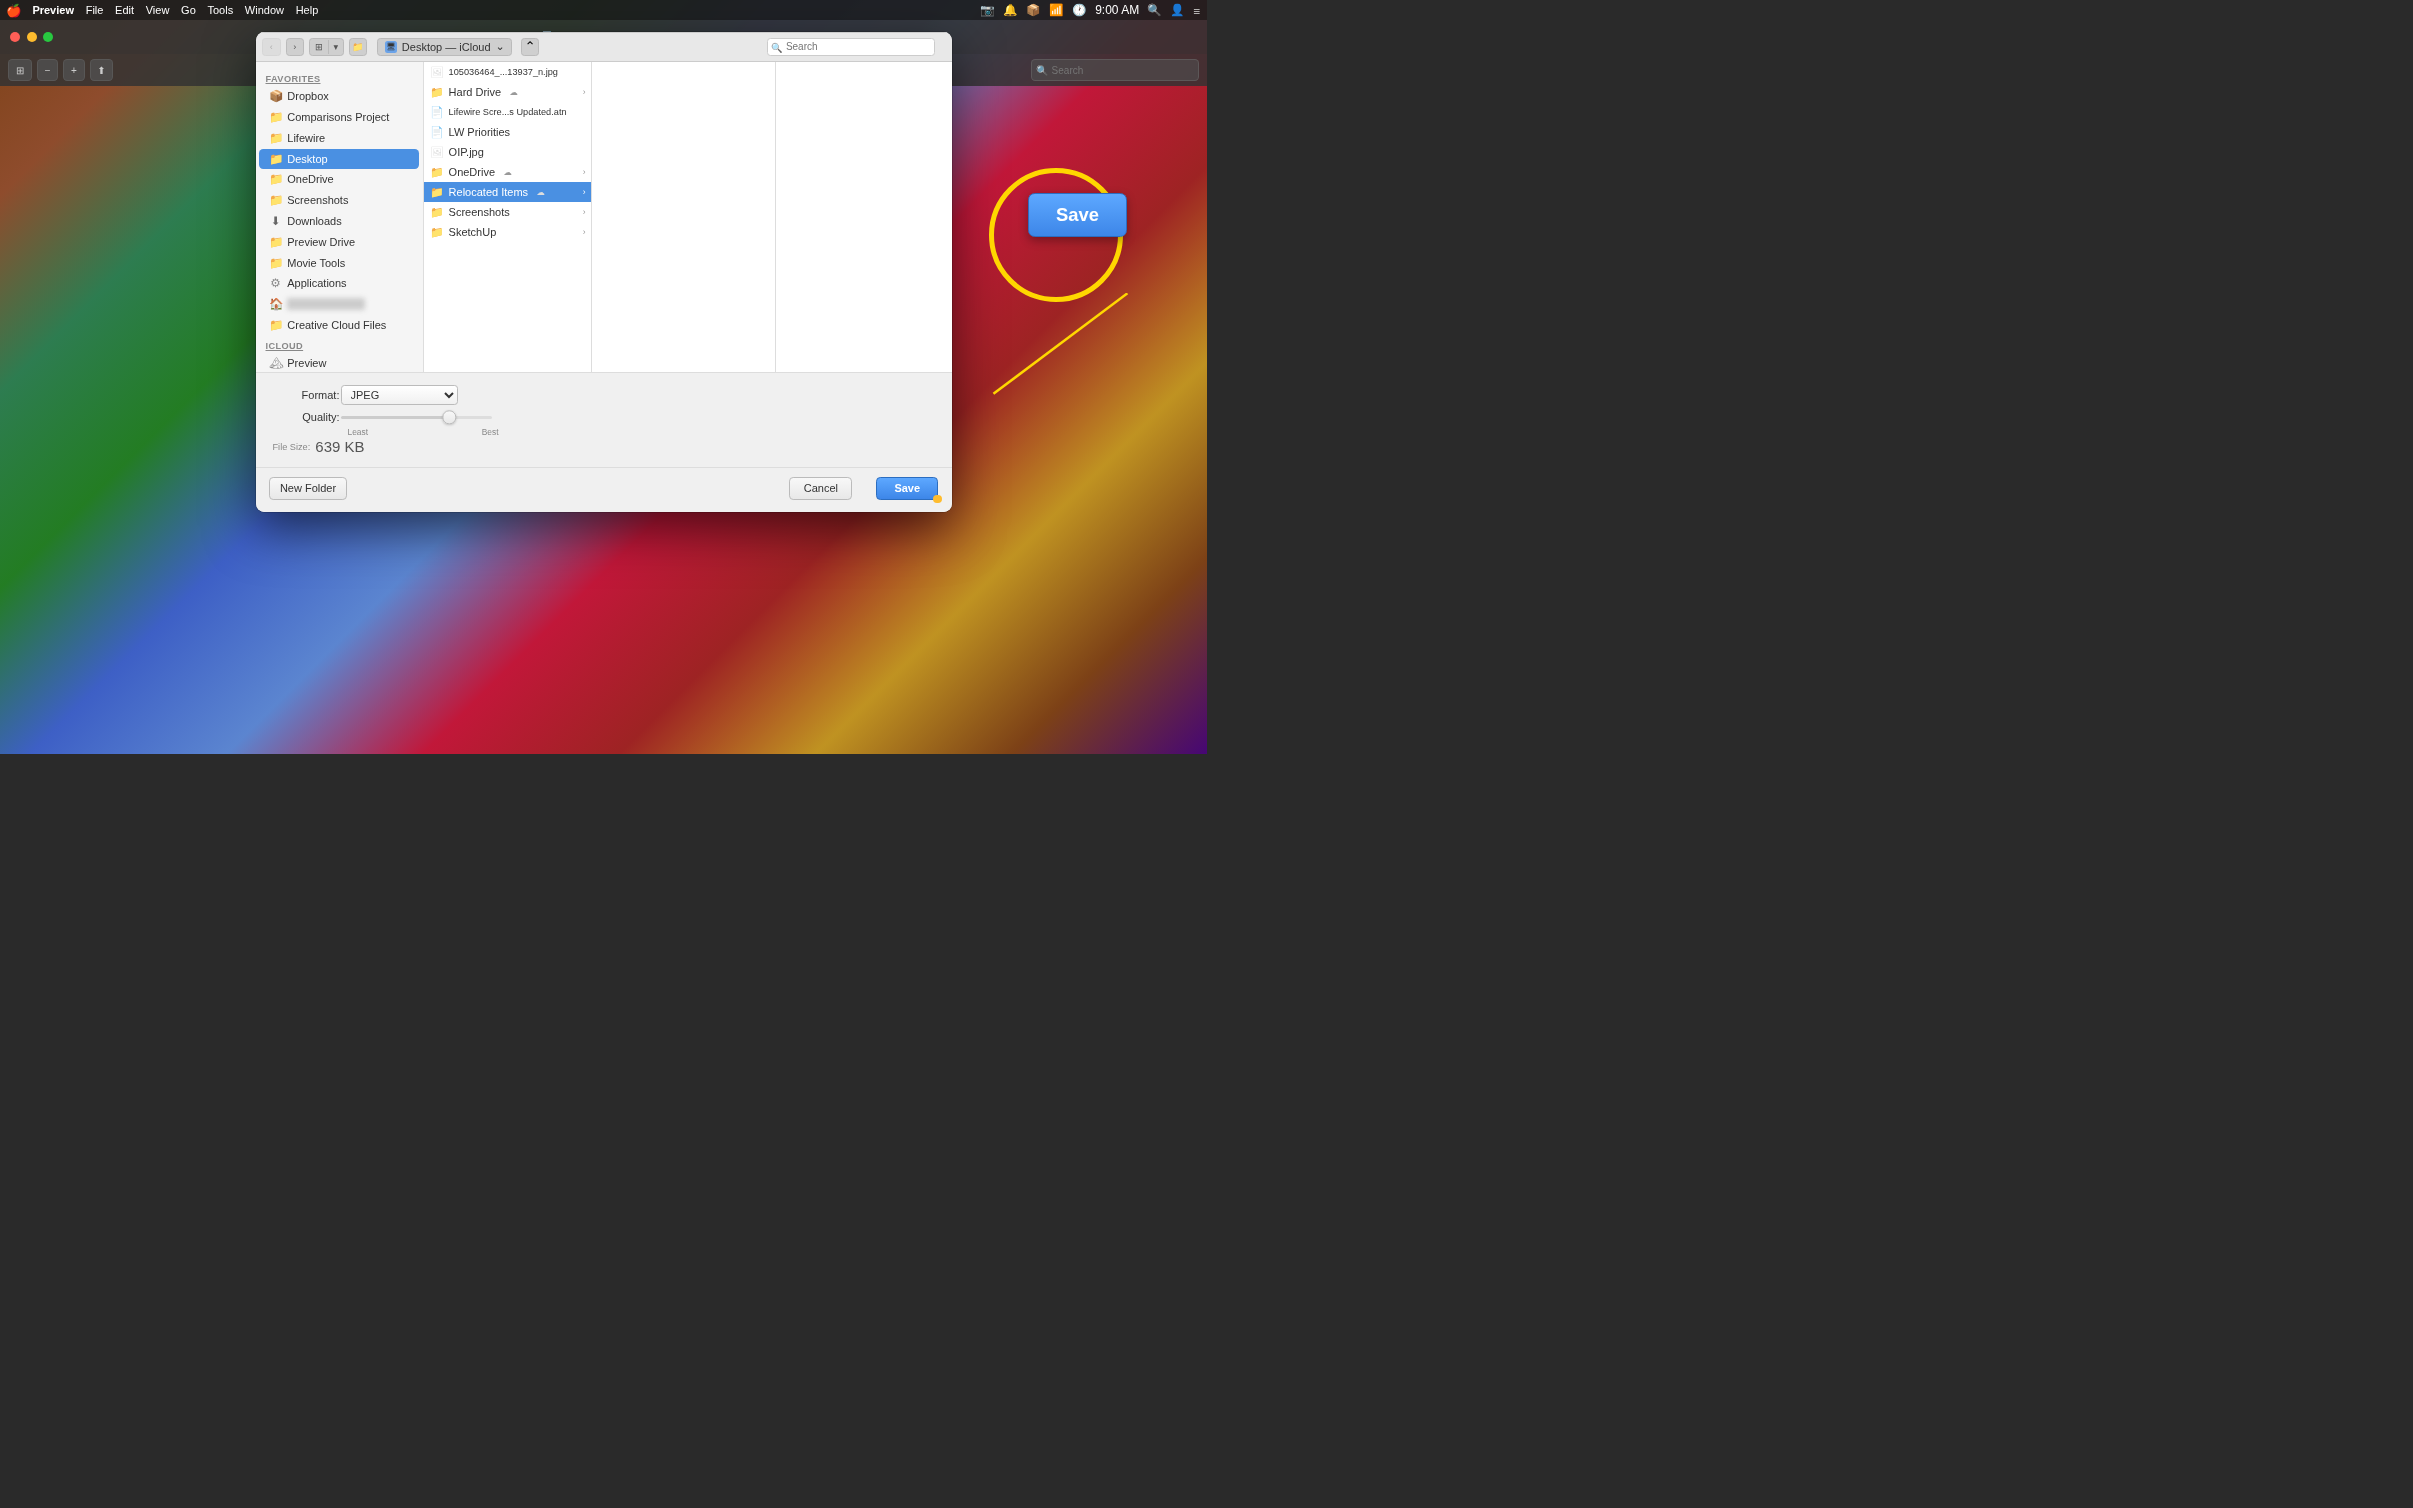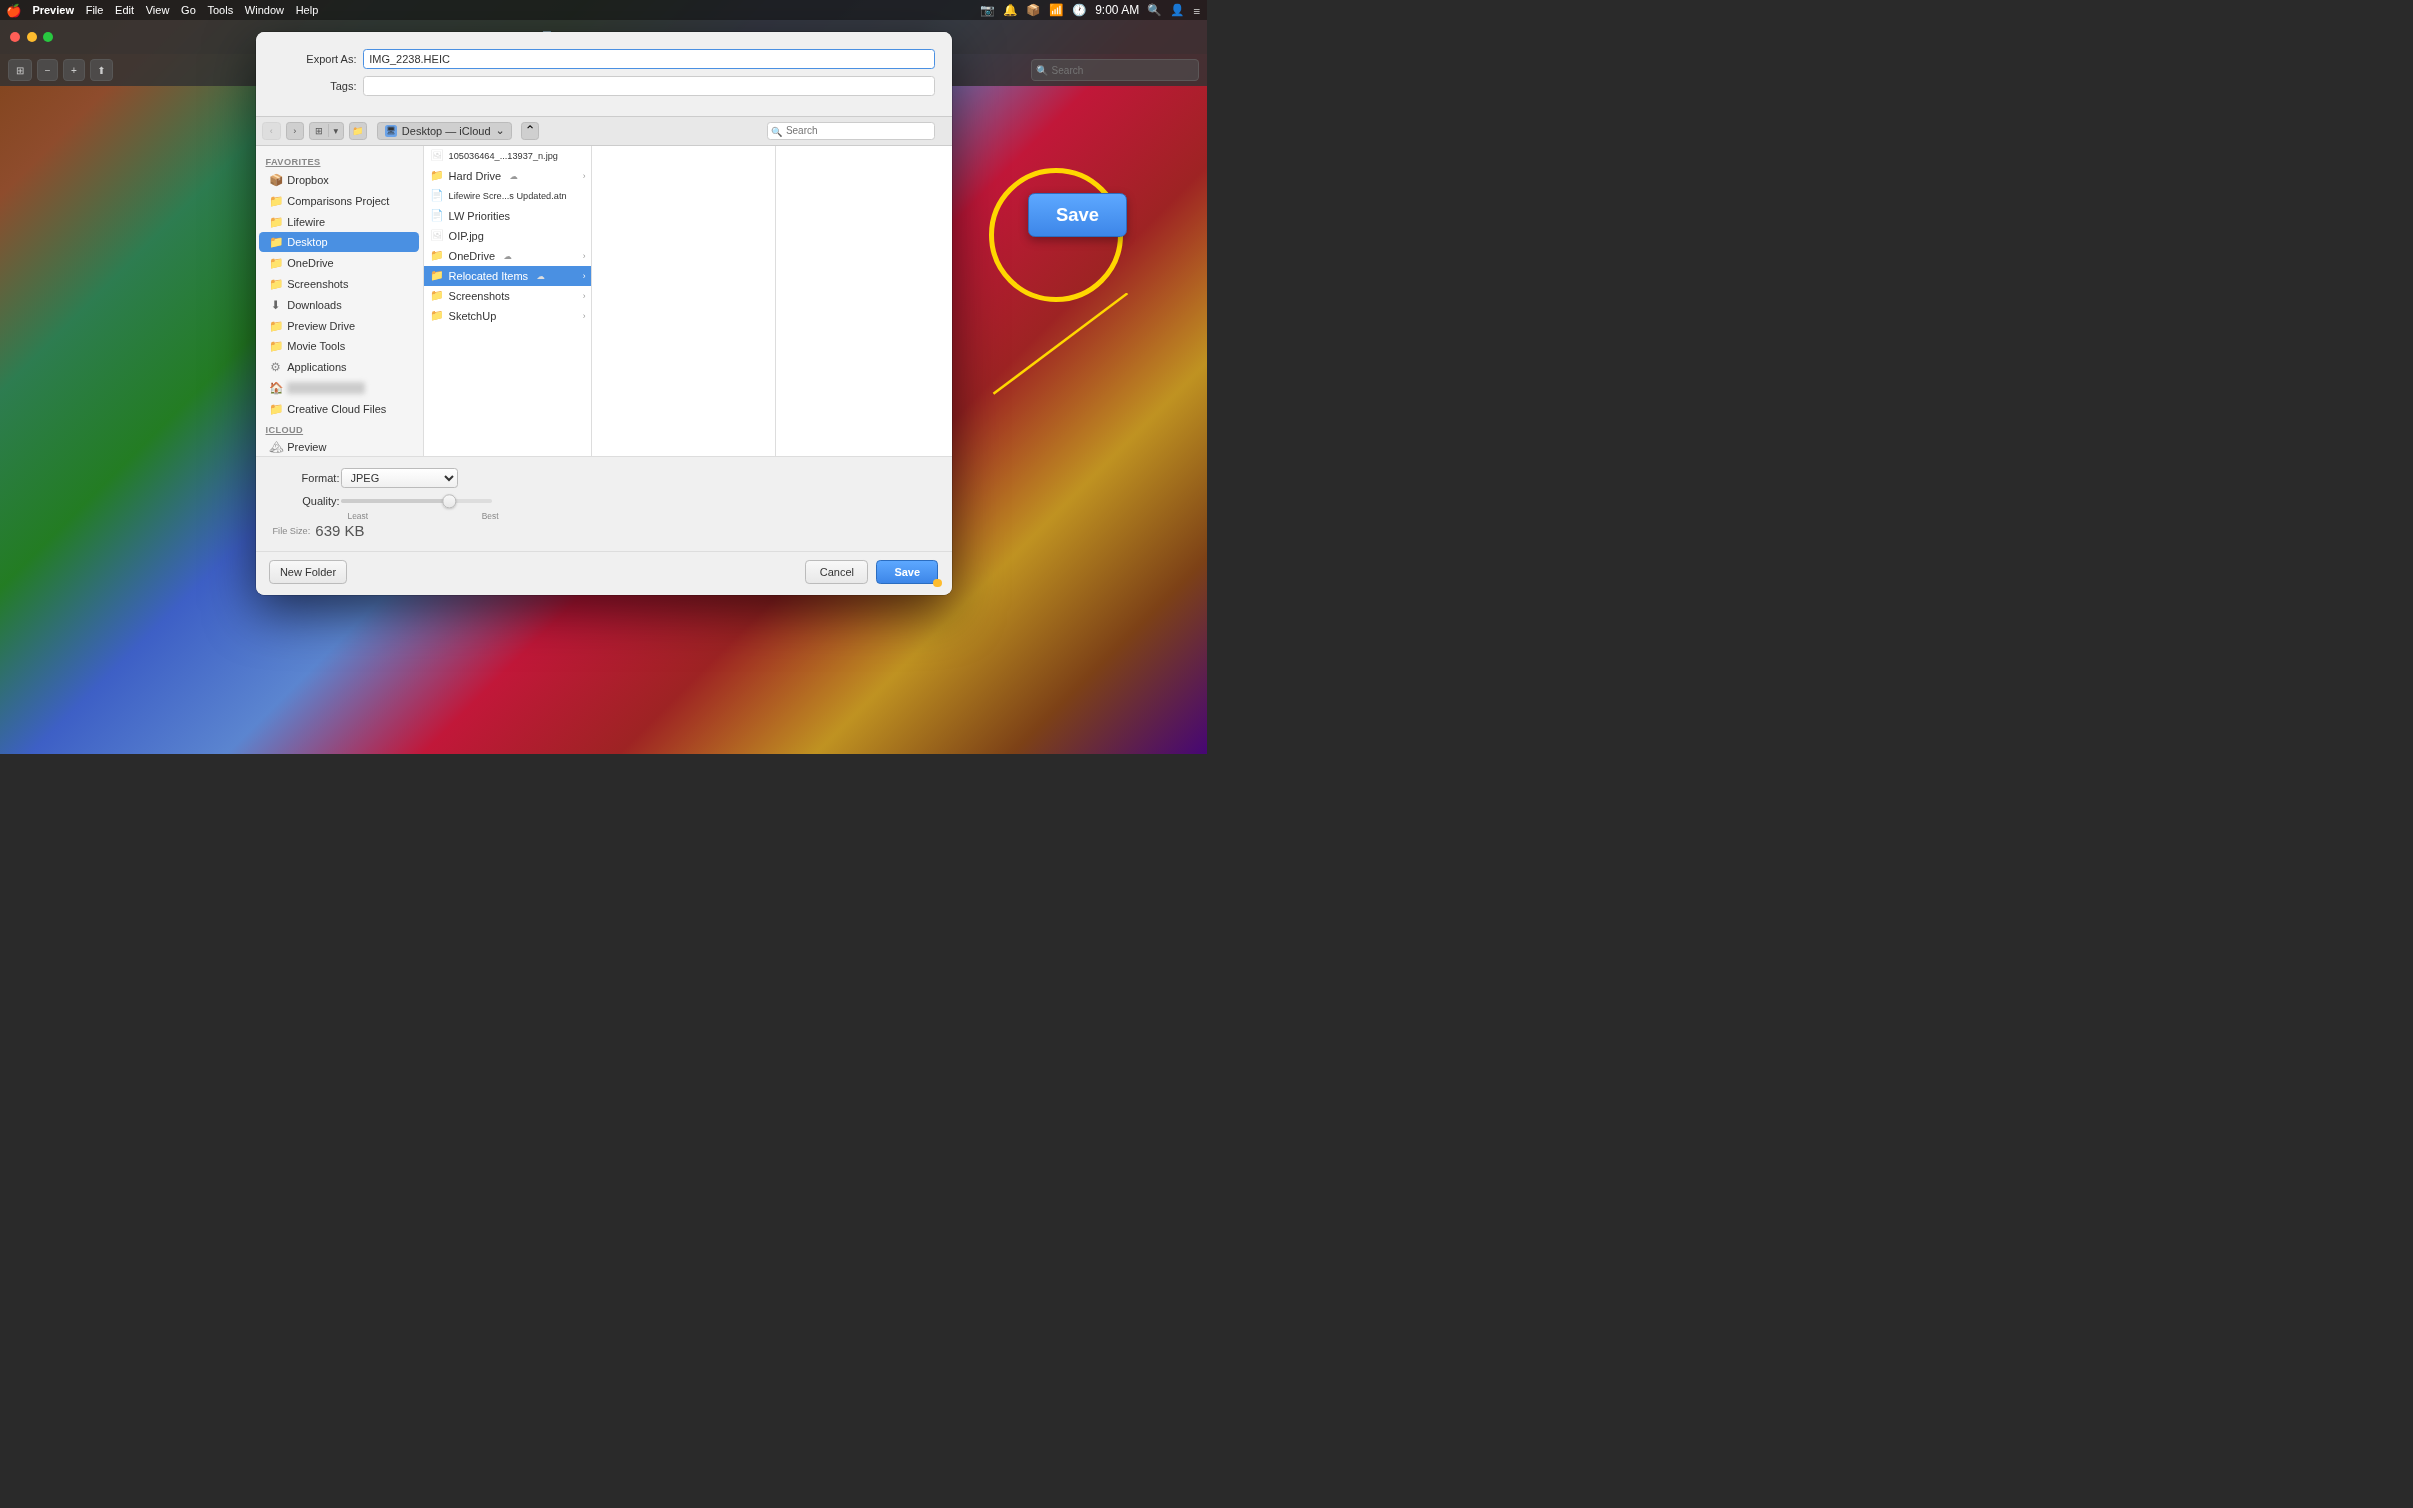--- a/index.html
+++ b/index.html
@@ -506,21 +506,21 @@
       padding: 0 10px;
       background: linear-gradient(to bottom, #f8f8f8, #e8e8e8);
       border: 0.8px solid #bbb;
       border-radius: 4.2px;
       font-size: 11px;
       color: #333;
       cursor: pointer;
     }
     .action-btns {
       display: flex;
-      gap: 8px;
+      gap: 24px;
     }
     .cancel-btn {
       height: 23.5px;
       padding: 0 13.4px;
       background: linear-gradient(to bottom, #f8f8f8, #e8e8e8);
       border: 0.8px solid #bbb;
       border-radius: 4.2px;
       font-size: 11px;
       color: #333;
       cursor: pointer;
@@ -644,30 +644,20 @@
   <div class="toolbar-search-wrap">
     <span class="toolbar-search-icon">🔍</span>
     <input class="toolbar-search" type="text" placeholder="Search" style="">
   </div>
 </div>
 
 <div class="bg-image"></div>
 
 <div class="save-dialog">
 
-  <div class="dialog-top">
-    <div class="export-as-row">
-      <label class="export-label">Export As:</label>
-      <input class="export-input" type="text" value="IMG_2238.HEIC" style="">
-    </div>
-    <div class="tags-row">
-      <label class="tags-label">Tags:</label>
-      <input class="tags-input" type="text" style="">
-    </div>
-  </div>
 
   <div class="nav-row">
     <button class="nav-btn disabled">‹</button>
     <button class="nav-btn">›</button>
     <div class="view-btn">
       <span class="view-btn-icon">⊞</span>
       <span style="width:0.8px;background:#bbb;height:13.4px;display:inline-block;"></span>
       <span class="view-btn-icon">▾</span>
     </div>
     <button class="nav-btn">📁</button>

